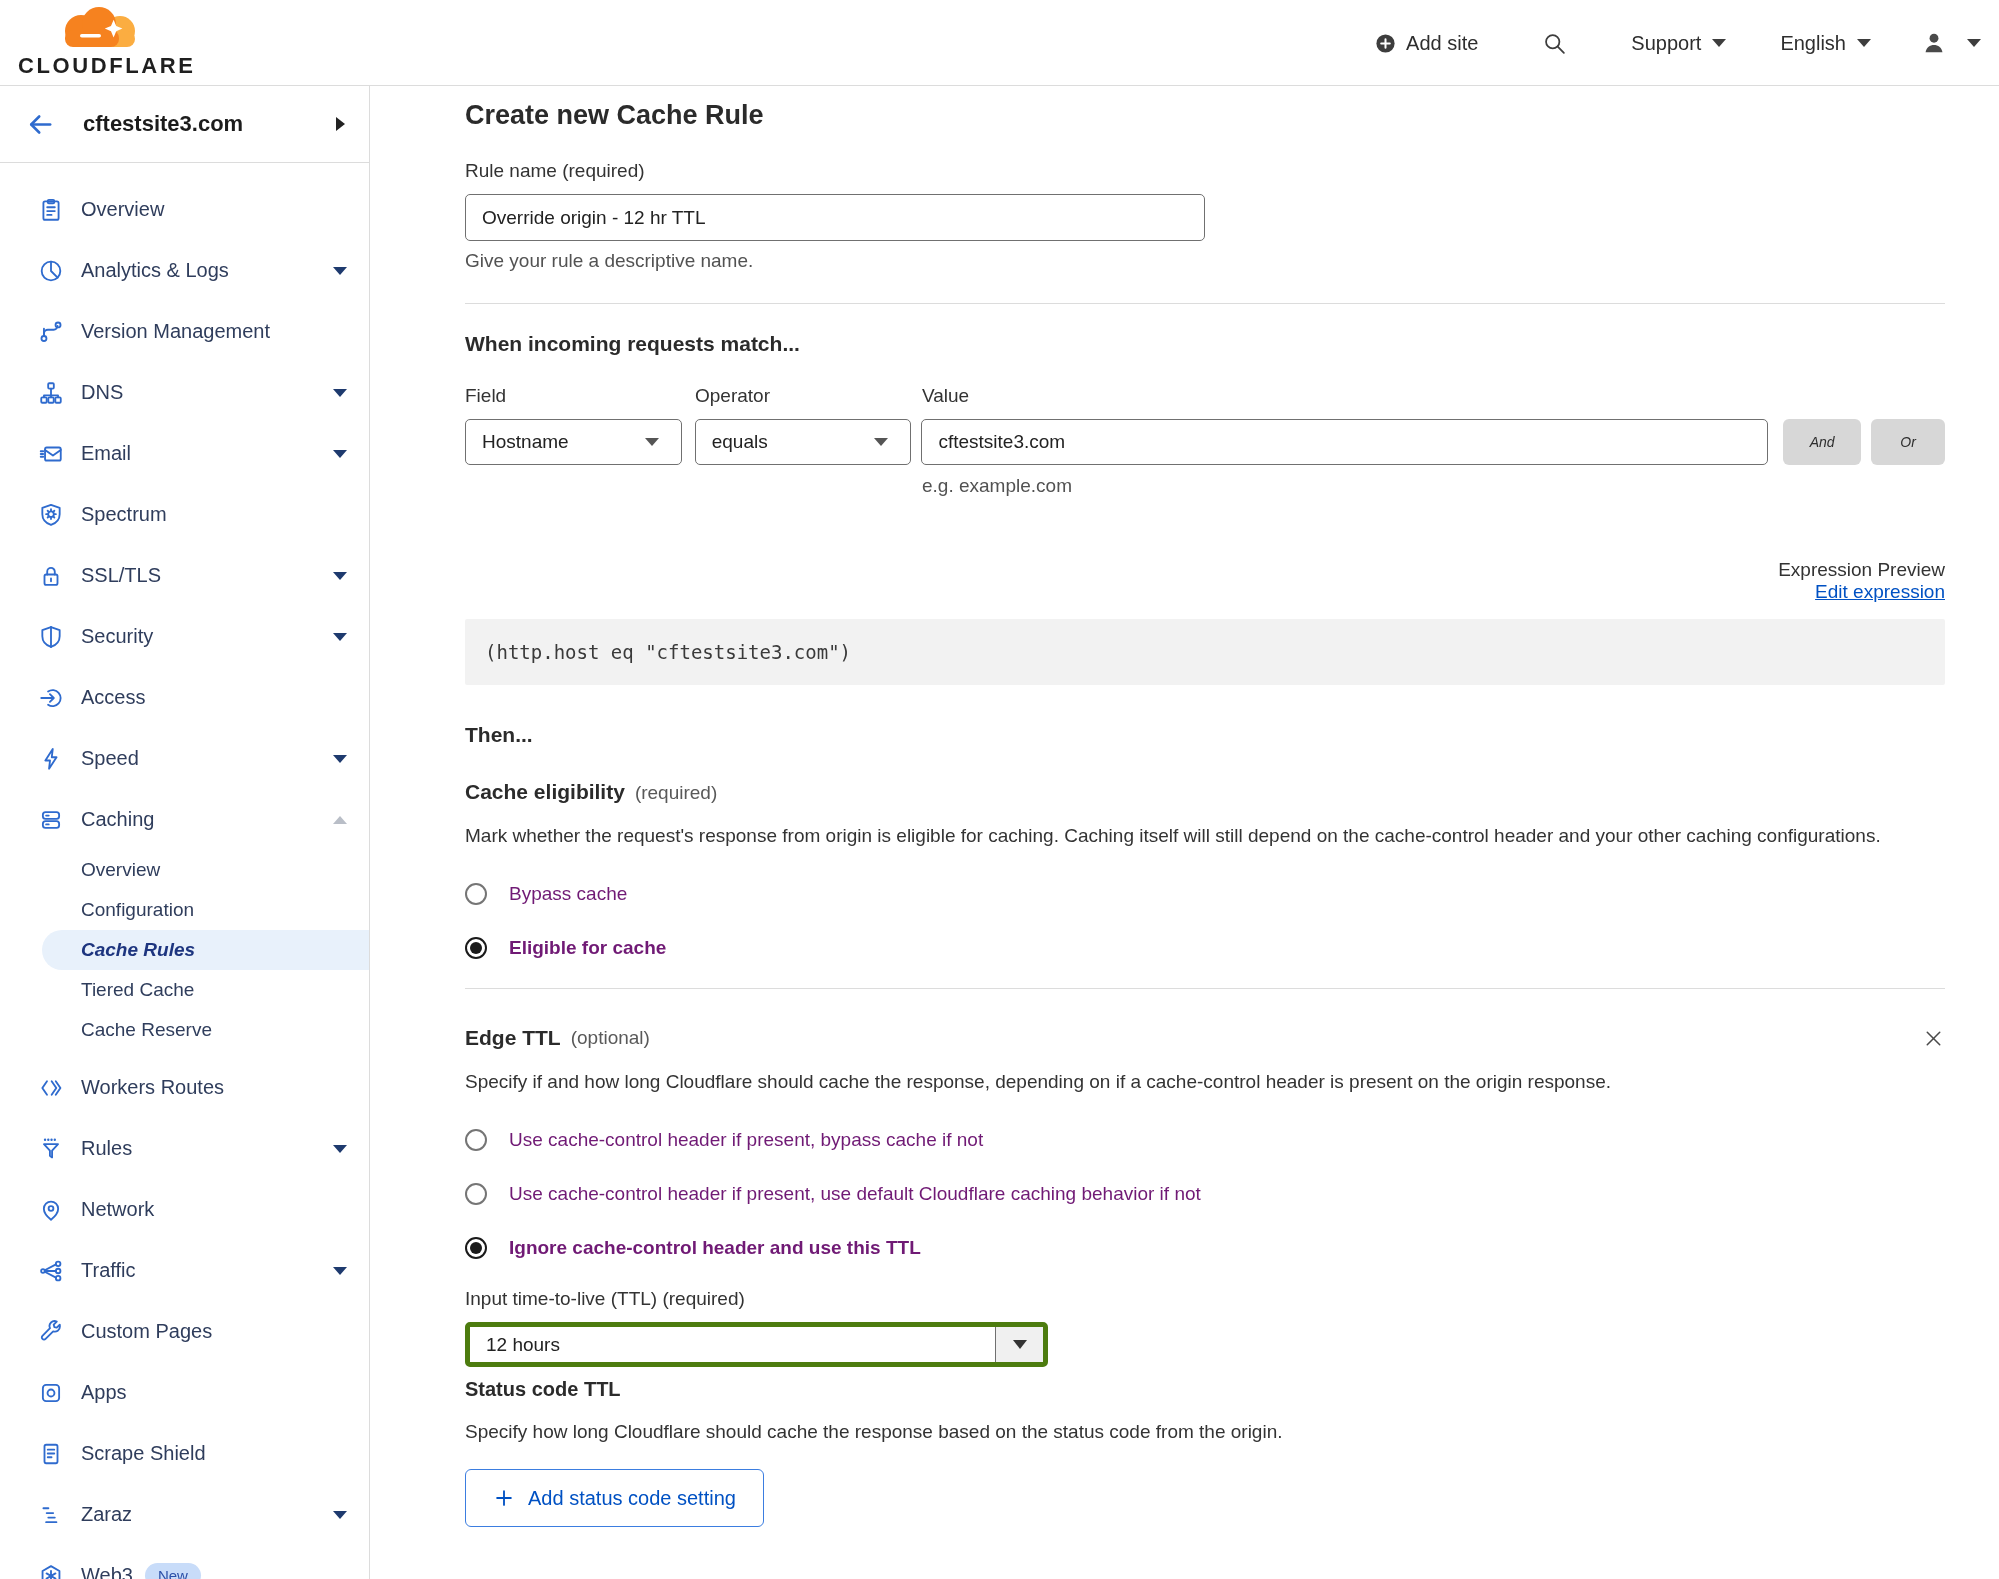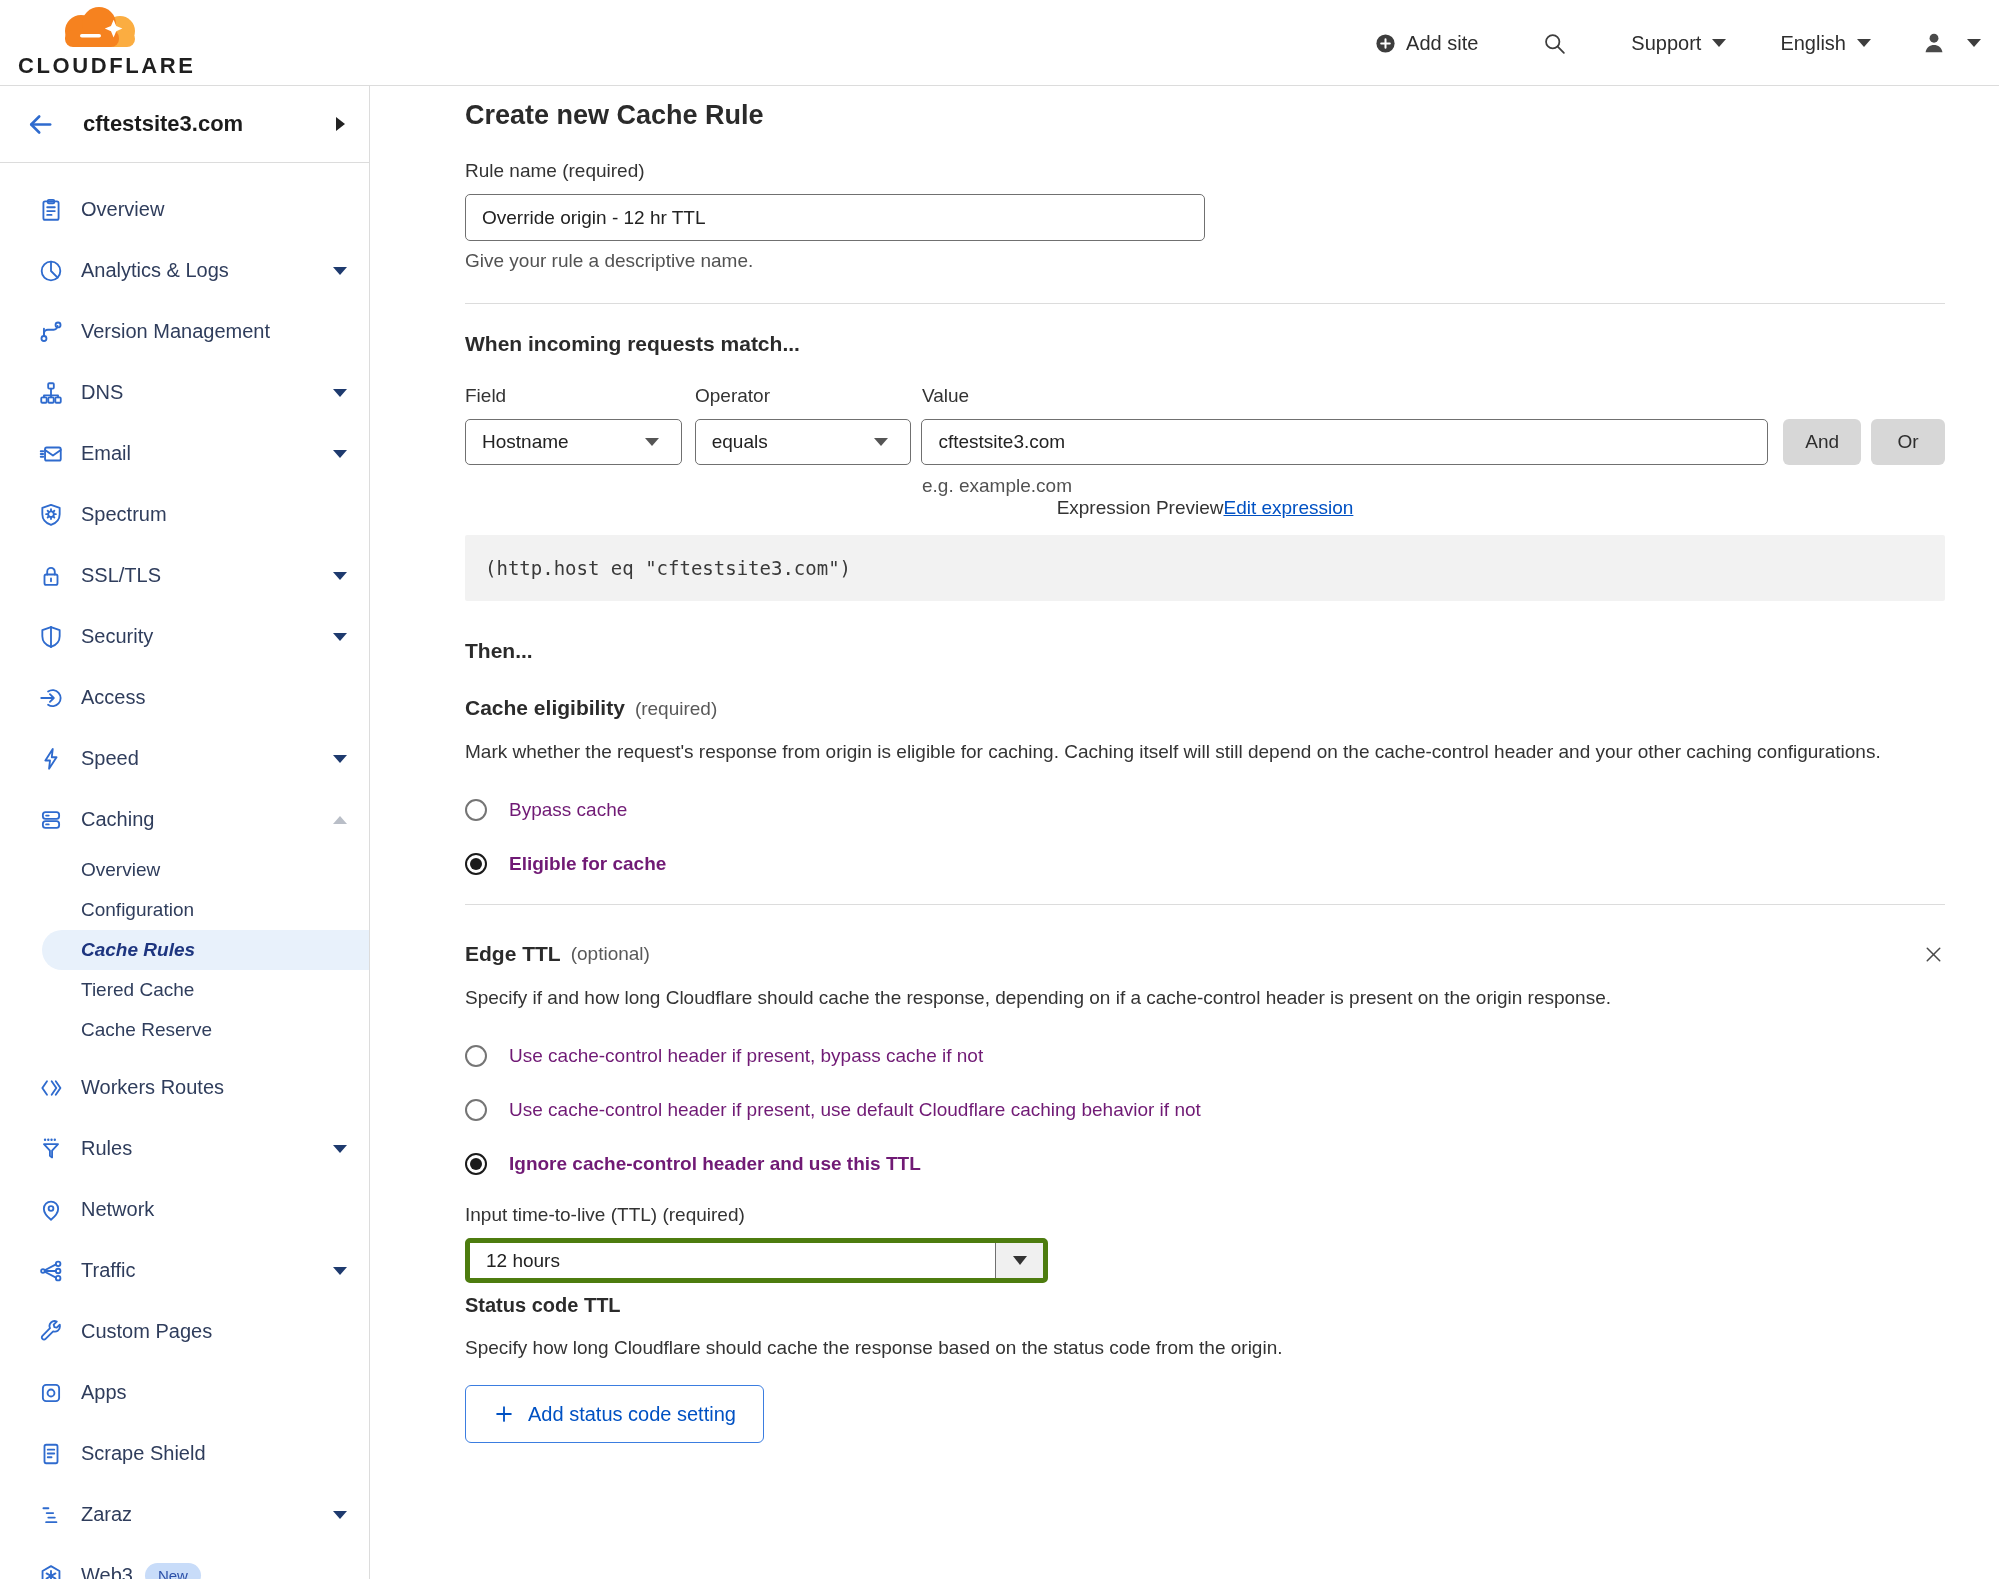--- a/index.html
+++ b/index.html
@@ -57,25 +57,25 @@
   .match-row{display:flex;margin-top:12px;align-items:center;}
   .select{height:46px;border:1px solid #707070;border-radius:5px;display:flex;align-items:center;
           padding:0 22px 0 16px;font-size:19px;color:#222;box-sizing:border-box;background:#fff;cursor:pointer;}
   .select .caret{margin-left:auto;width:0;height:0;border-left:7px solid transparent;
           border-right:7px solid transparent;border-top:8px solid #555;}
   .sel-field{width:217px;margin-right:13px;}
   .sel-operator{width:217px;margin-right:10px;}
   input.value-input{width:848px;height:46px;border:1px solid #707070;border-radius:5px;font-size:19px;
           padding:0 16px;box-sizing:border-box;color:#222;margin-right:15px;
           font-family:"Liberation Sans",sans-serif;}
-  .btn-gray{width:78px;height:46px;background:#d7d7d7;border:none;border-radius:6px;font-size:19px;
-          color:#2e2e2e;font-family:"Liberation Sans",sans-serif;cursor:pointer;}
+  .btn-gray{width:78px;height:46px;background:#d7d7d7;border:none;border-radius:6px;font-size:14px;
+          color:#2e2e2e;font-family:"Liberation Sans",sans-serif;cursor:pointer;font-style:italic;}
   .btn-or{margin-left:10px;width:74px;}
   .value-helper{margin-left:457px;margin-top:10px;font-size:19px;color:#525252;}
-  .expr-row{display:flex;justify-content:center;align-items:flex-end;}
+  .expr-row{display:flex;justify-content:center;align-items:flex-end;margin-top:62px;flex-direction:column;}
   .expr-label{font-size:19px;color:#333;}
   a.edit-link{font-size:19px;color:#0051c3;text-decoration:underline;cursor:pointer;}
   .code-block{margin-top:16px;background:#f2f2f2;height:66px;display:flex;align-items:center;
           padding:0 20px;font-family:"DejaVu Sans Mono",monospace;font-size:19px;color:#3a3a3a;
           border-radius:2px;}
   h2.then{margin-top:38px;}
   .subhead-row{display:flex;align-items:baseline;margin-top:33px;}
   .subhead{font-size:21px;font-weight:bold;color:#2b2b2b;}
   .note{font-size:19px;color:#595959;margin-left:10px;}
   .desc{font-size:19px;color:#333;line-height:31px;margin-top:16px;}

